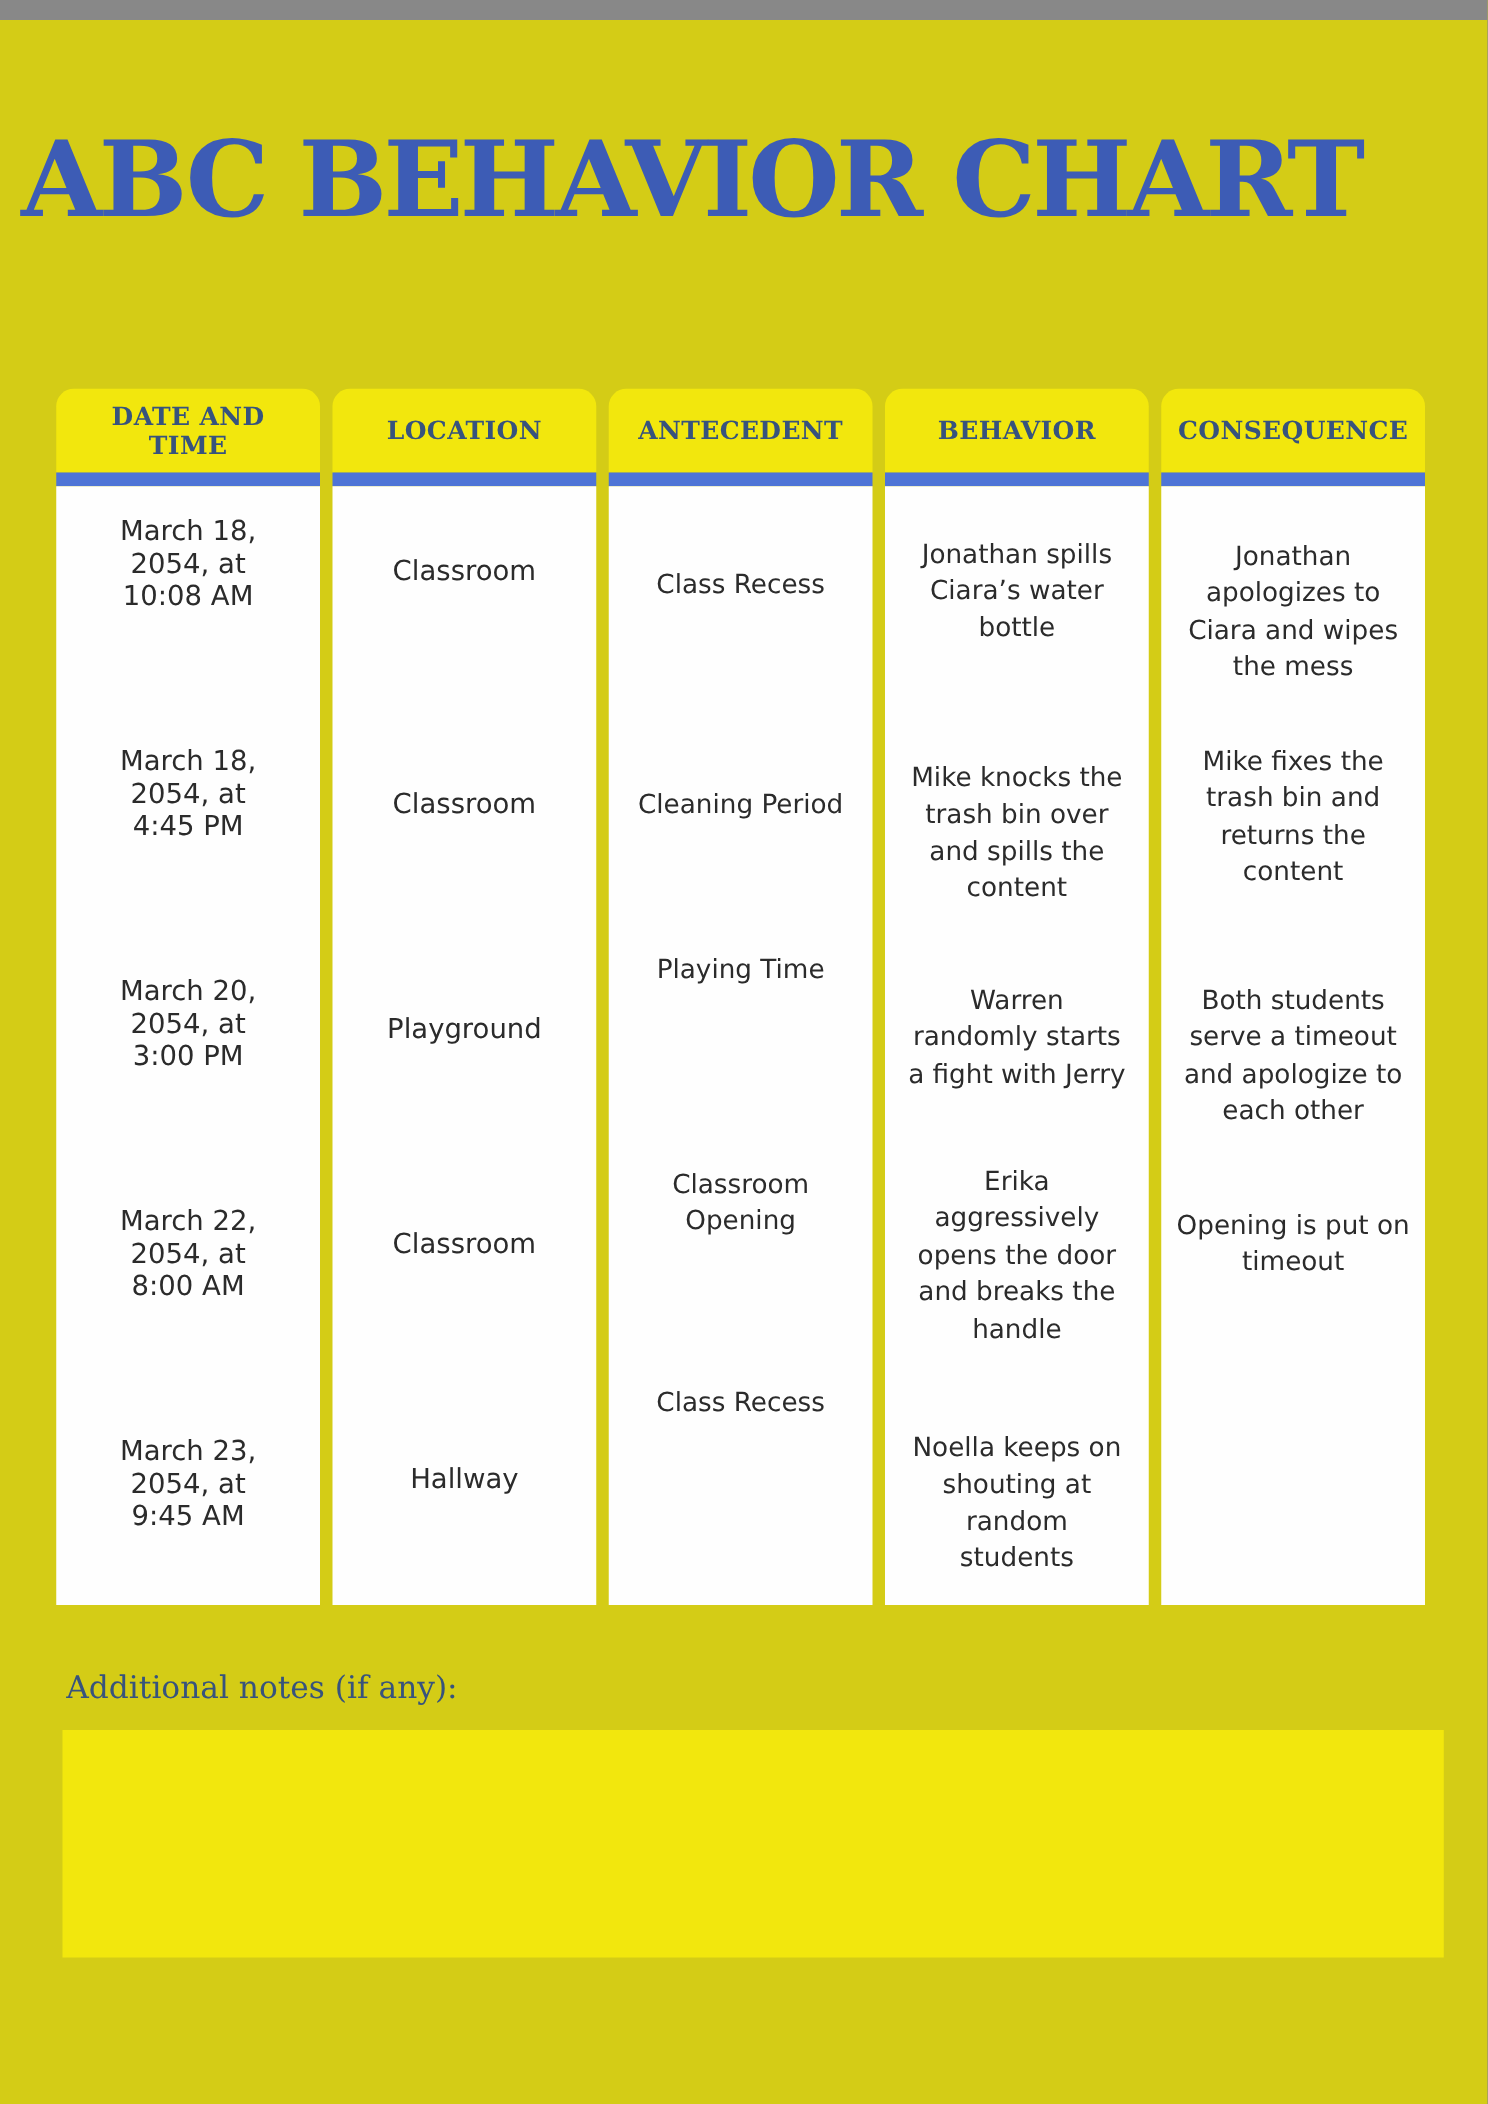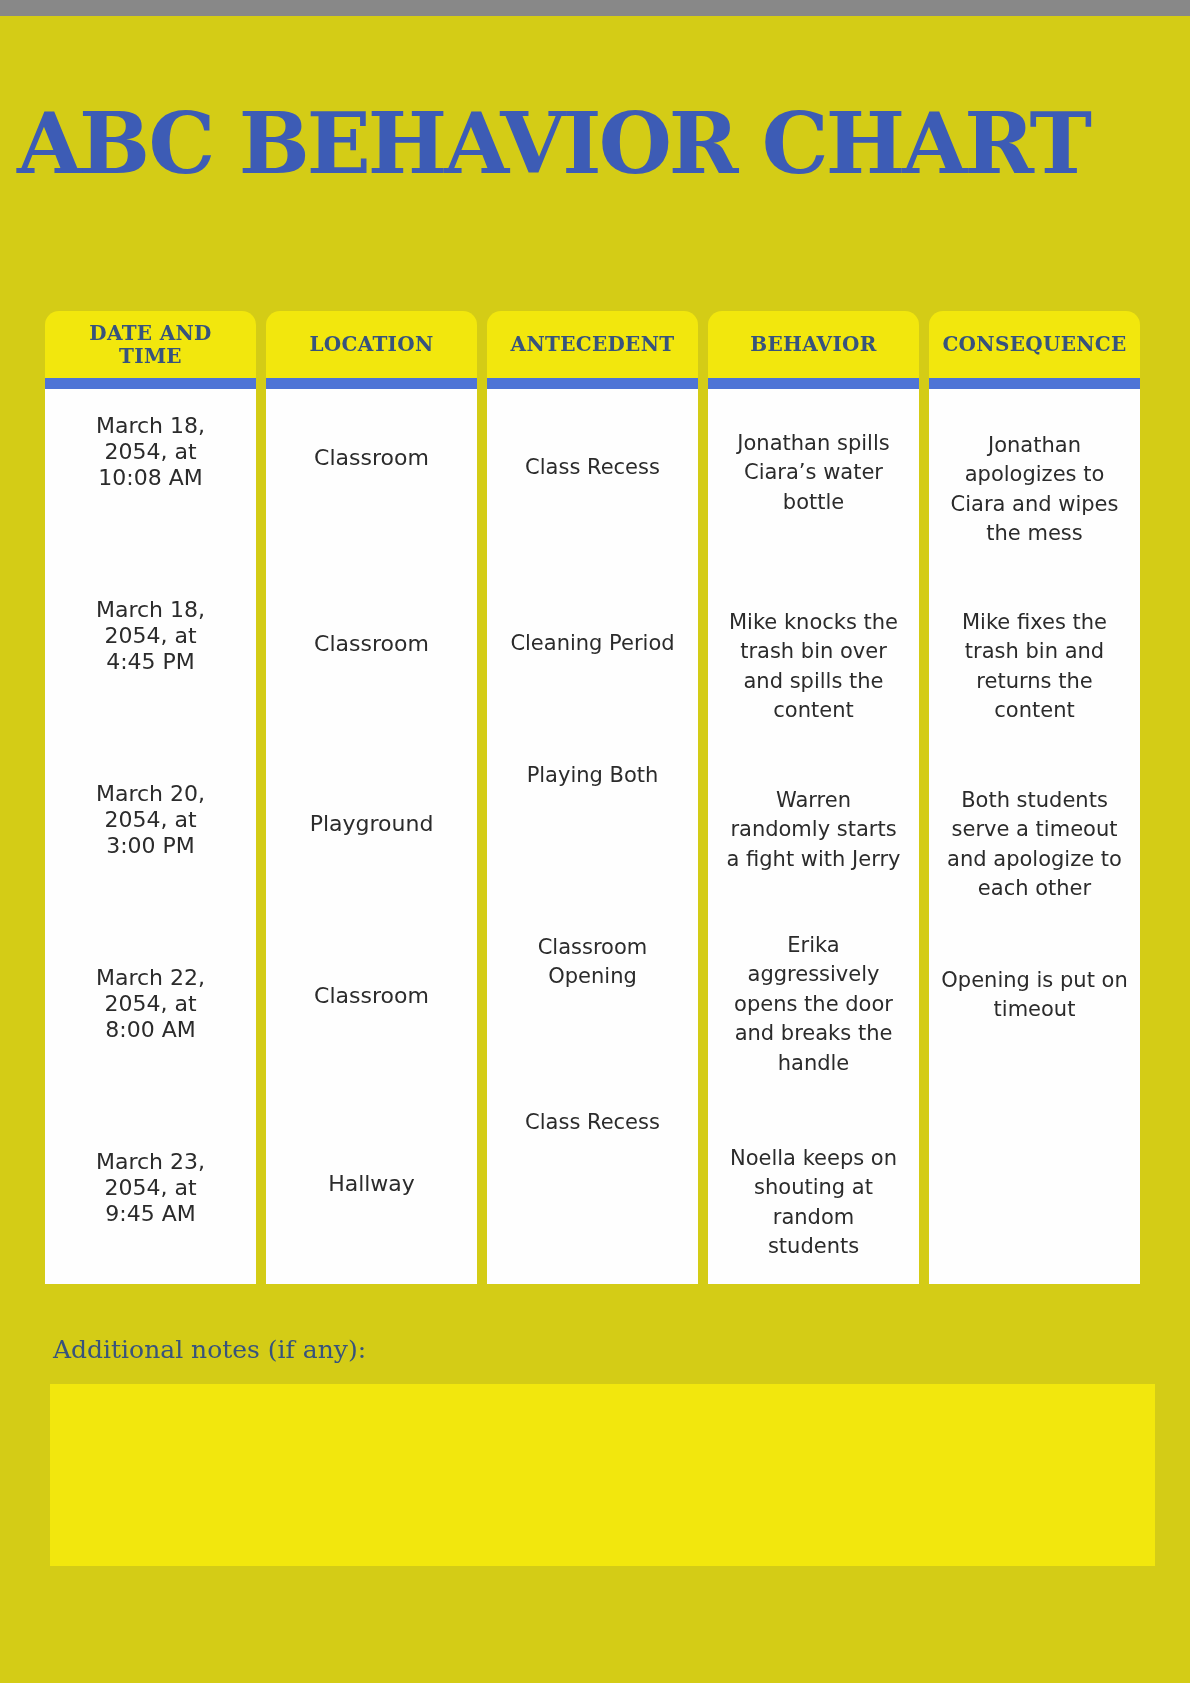--- a/index.html
+++ b/index.html
@@ -54,21 +54,21 @@
   .col-antecedent .cell:nth-child(2){top:56px}
   .col-antecedent .cell:nth-child(3){top:4px}
   .col-antecedent .cell:nth-child(4){top:-8px}
   .col-antecedent .cell:nth-child(5){top:-17px}
   .col-behavior .cell:nth-child(1){top:40px}
   .col-behavior .cell:nth-child(2){top:35px}
   .col-behavior .cell:nth-child(3){top:29px}
   .col-behavior .cell:nth-child(4){top:-10px}
   .col-behavior .cell:nth-child(5){top:19px}
   .col-consequence .cell:nth-child(1){top:42px}
-  .col-consequence .cell:nth-child(2){top:35px}
+  .col-consequence .cell:nth-child(2){top:22px}
   .col-consequence .cell:nth-child(3){top:29px}
   .col-consequence .cell:nth-child(4){top:25px}
   .col-consequence .cell:nth-child(5){top:19px}
   .notes-label{
     position:absolute;left:53px;top:1318px;
     font-family:"DejaVu Serif",serif;font-weight:normal;
     font-size:25px;line-height:1.3;
     color:var(--header-text-blue,#34517f);
   }
   .notes-box{
@@ -128,21 +128,21 @@
     </div>
 
     <div class="col col-antecedent">
       <div class="col-header">
         <span>ANTECEDENT</span>
       </div>
       <div class="col-divider"></div>
       <div class="col-body">
         <div class="cell">Class Recess</div>
         <div class="cell">Cleaning Period</div>
-        <div class="cell">Playing Both</div>
+        <div class="cell">Playing Time</div>
         <div class="cell">Classroom
 Opening</div>
         <div class="cell">Class Recess</div>
       </div>
     </div>
 
     <div class="col col-behavior">
       <div class="col-header">
         <span>BEHAVIOR</span>
       </div>

